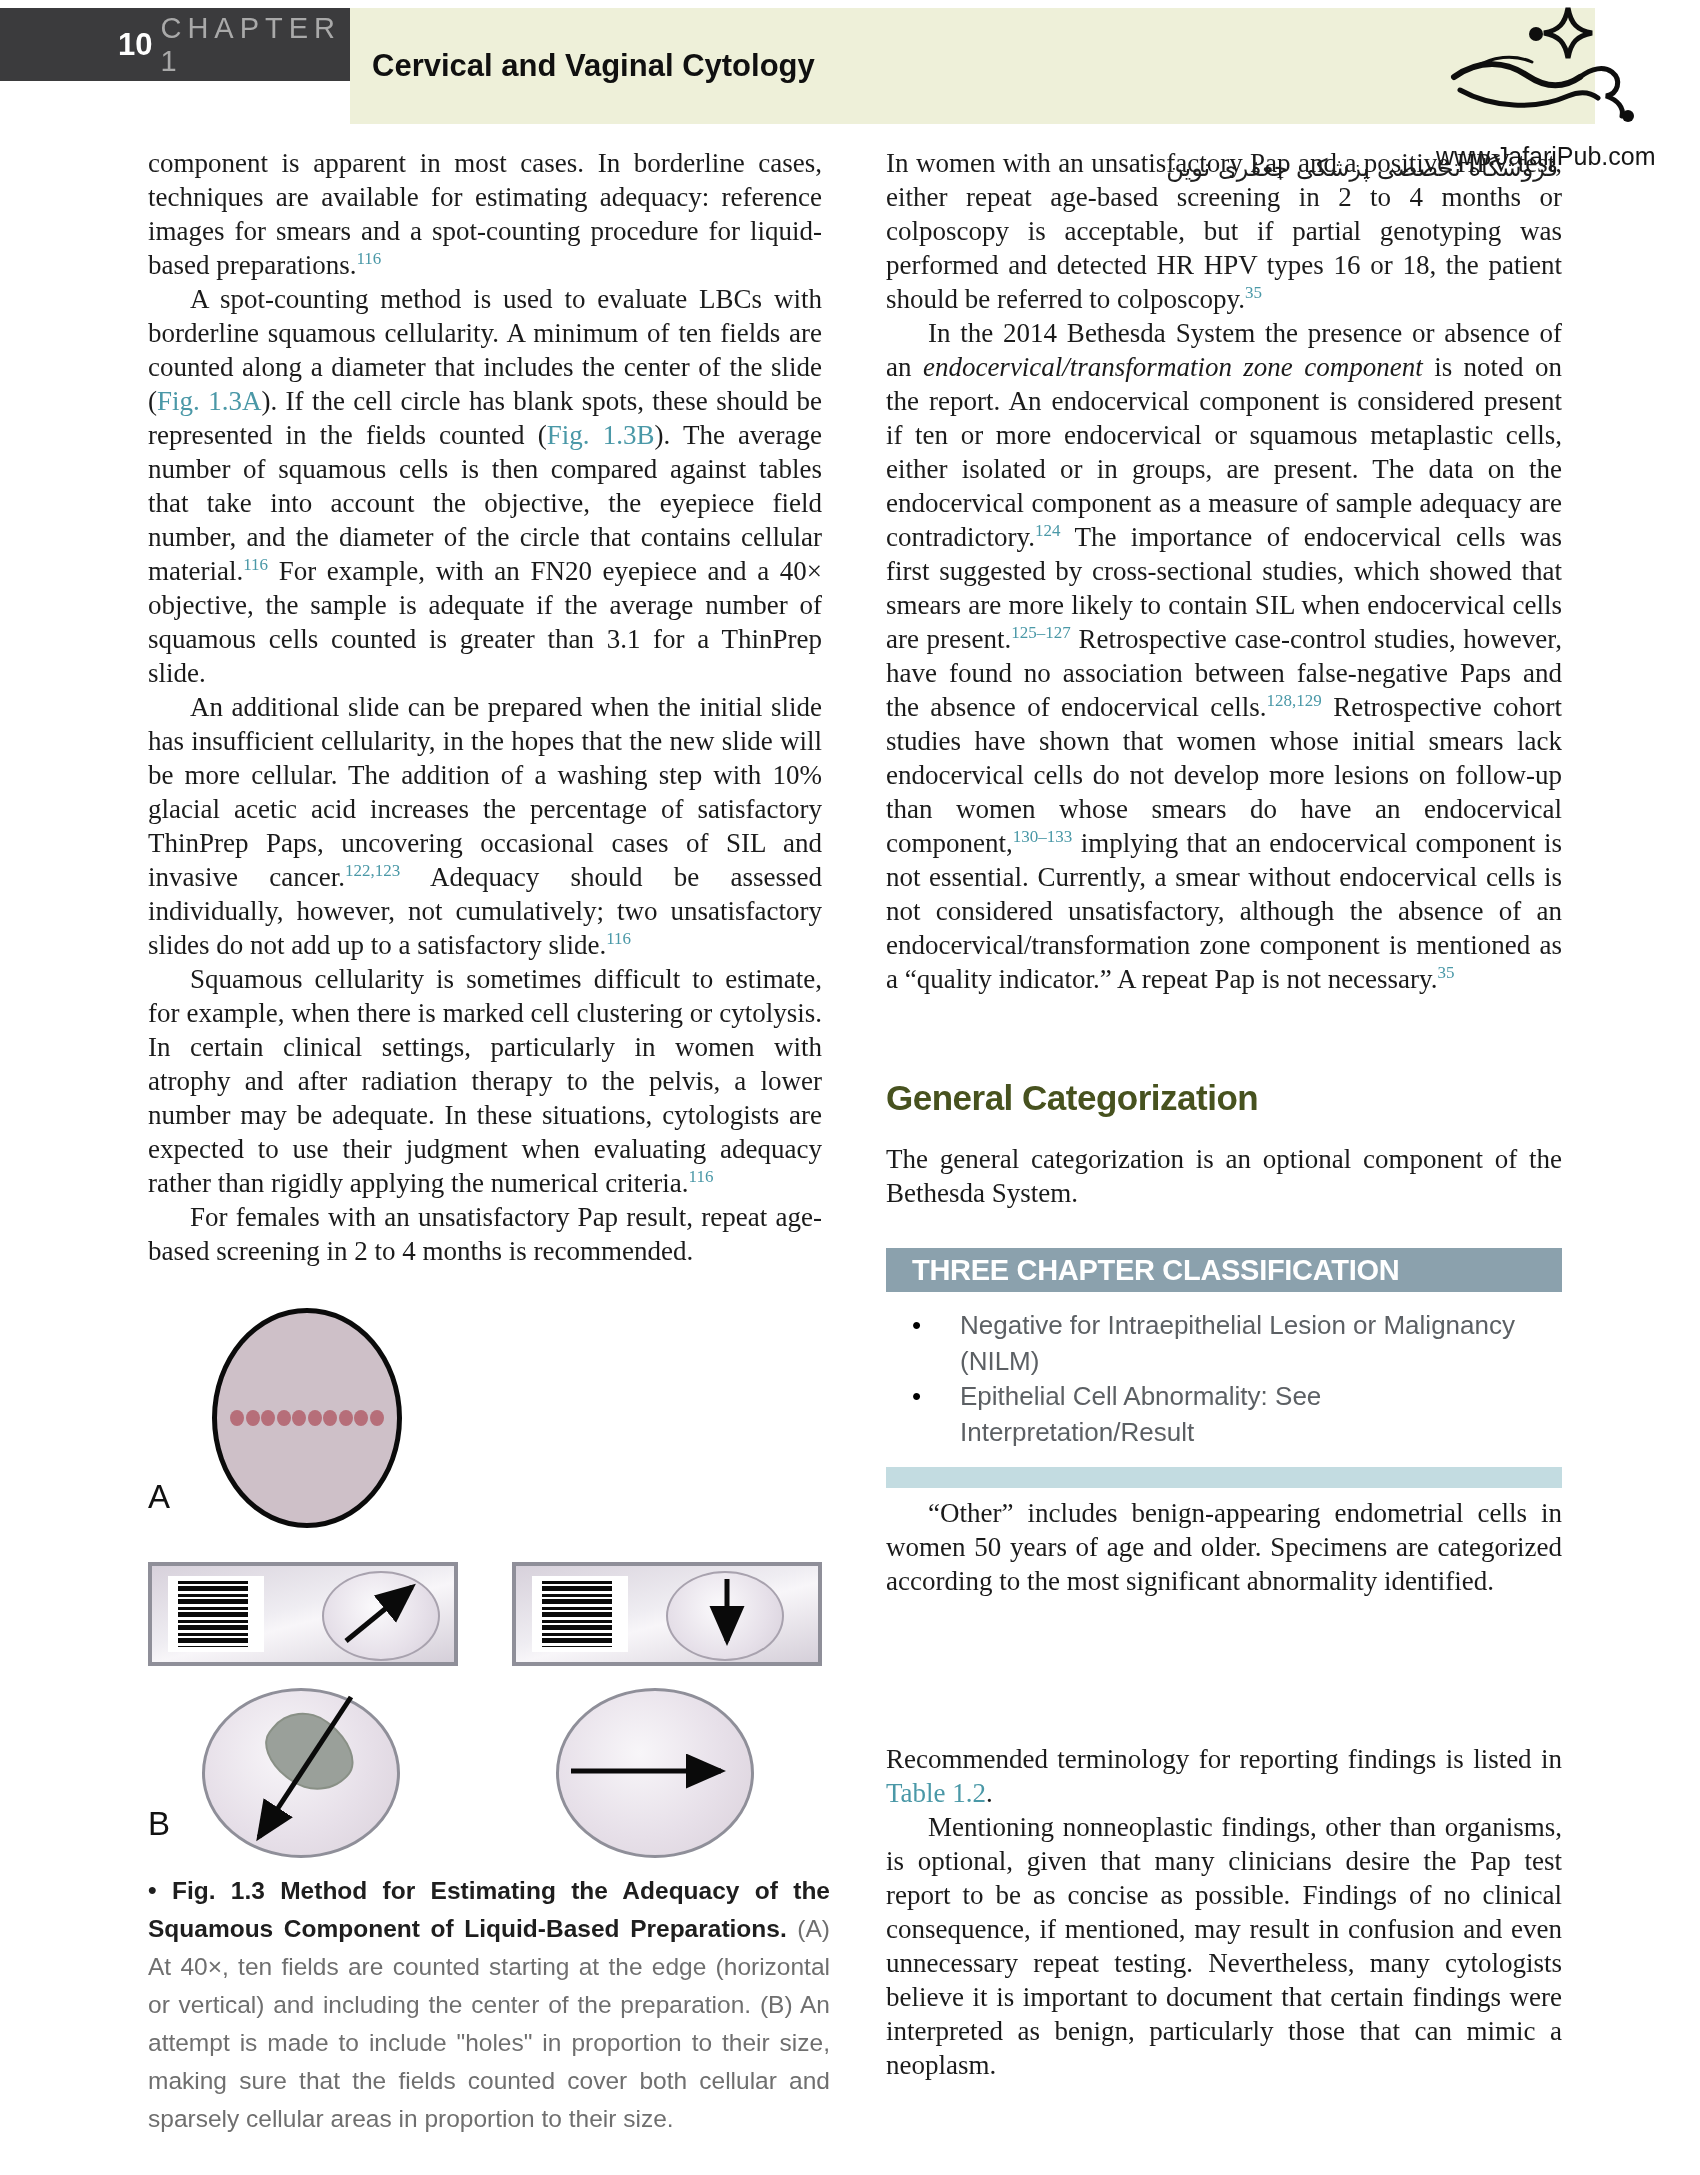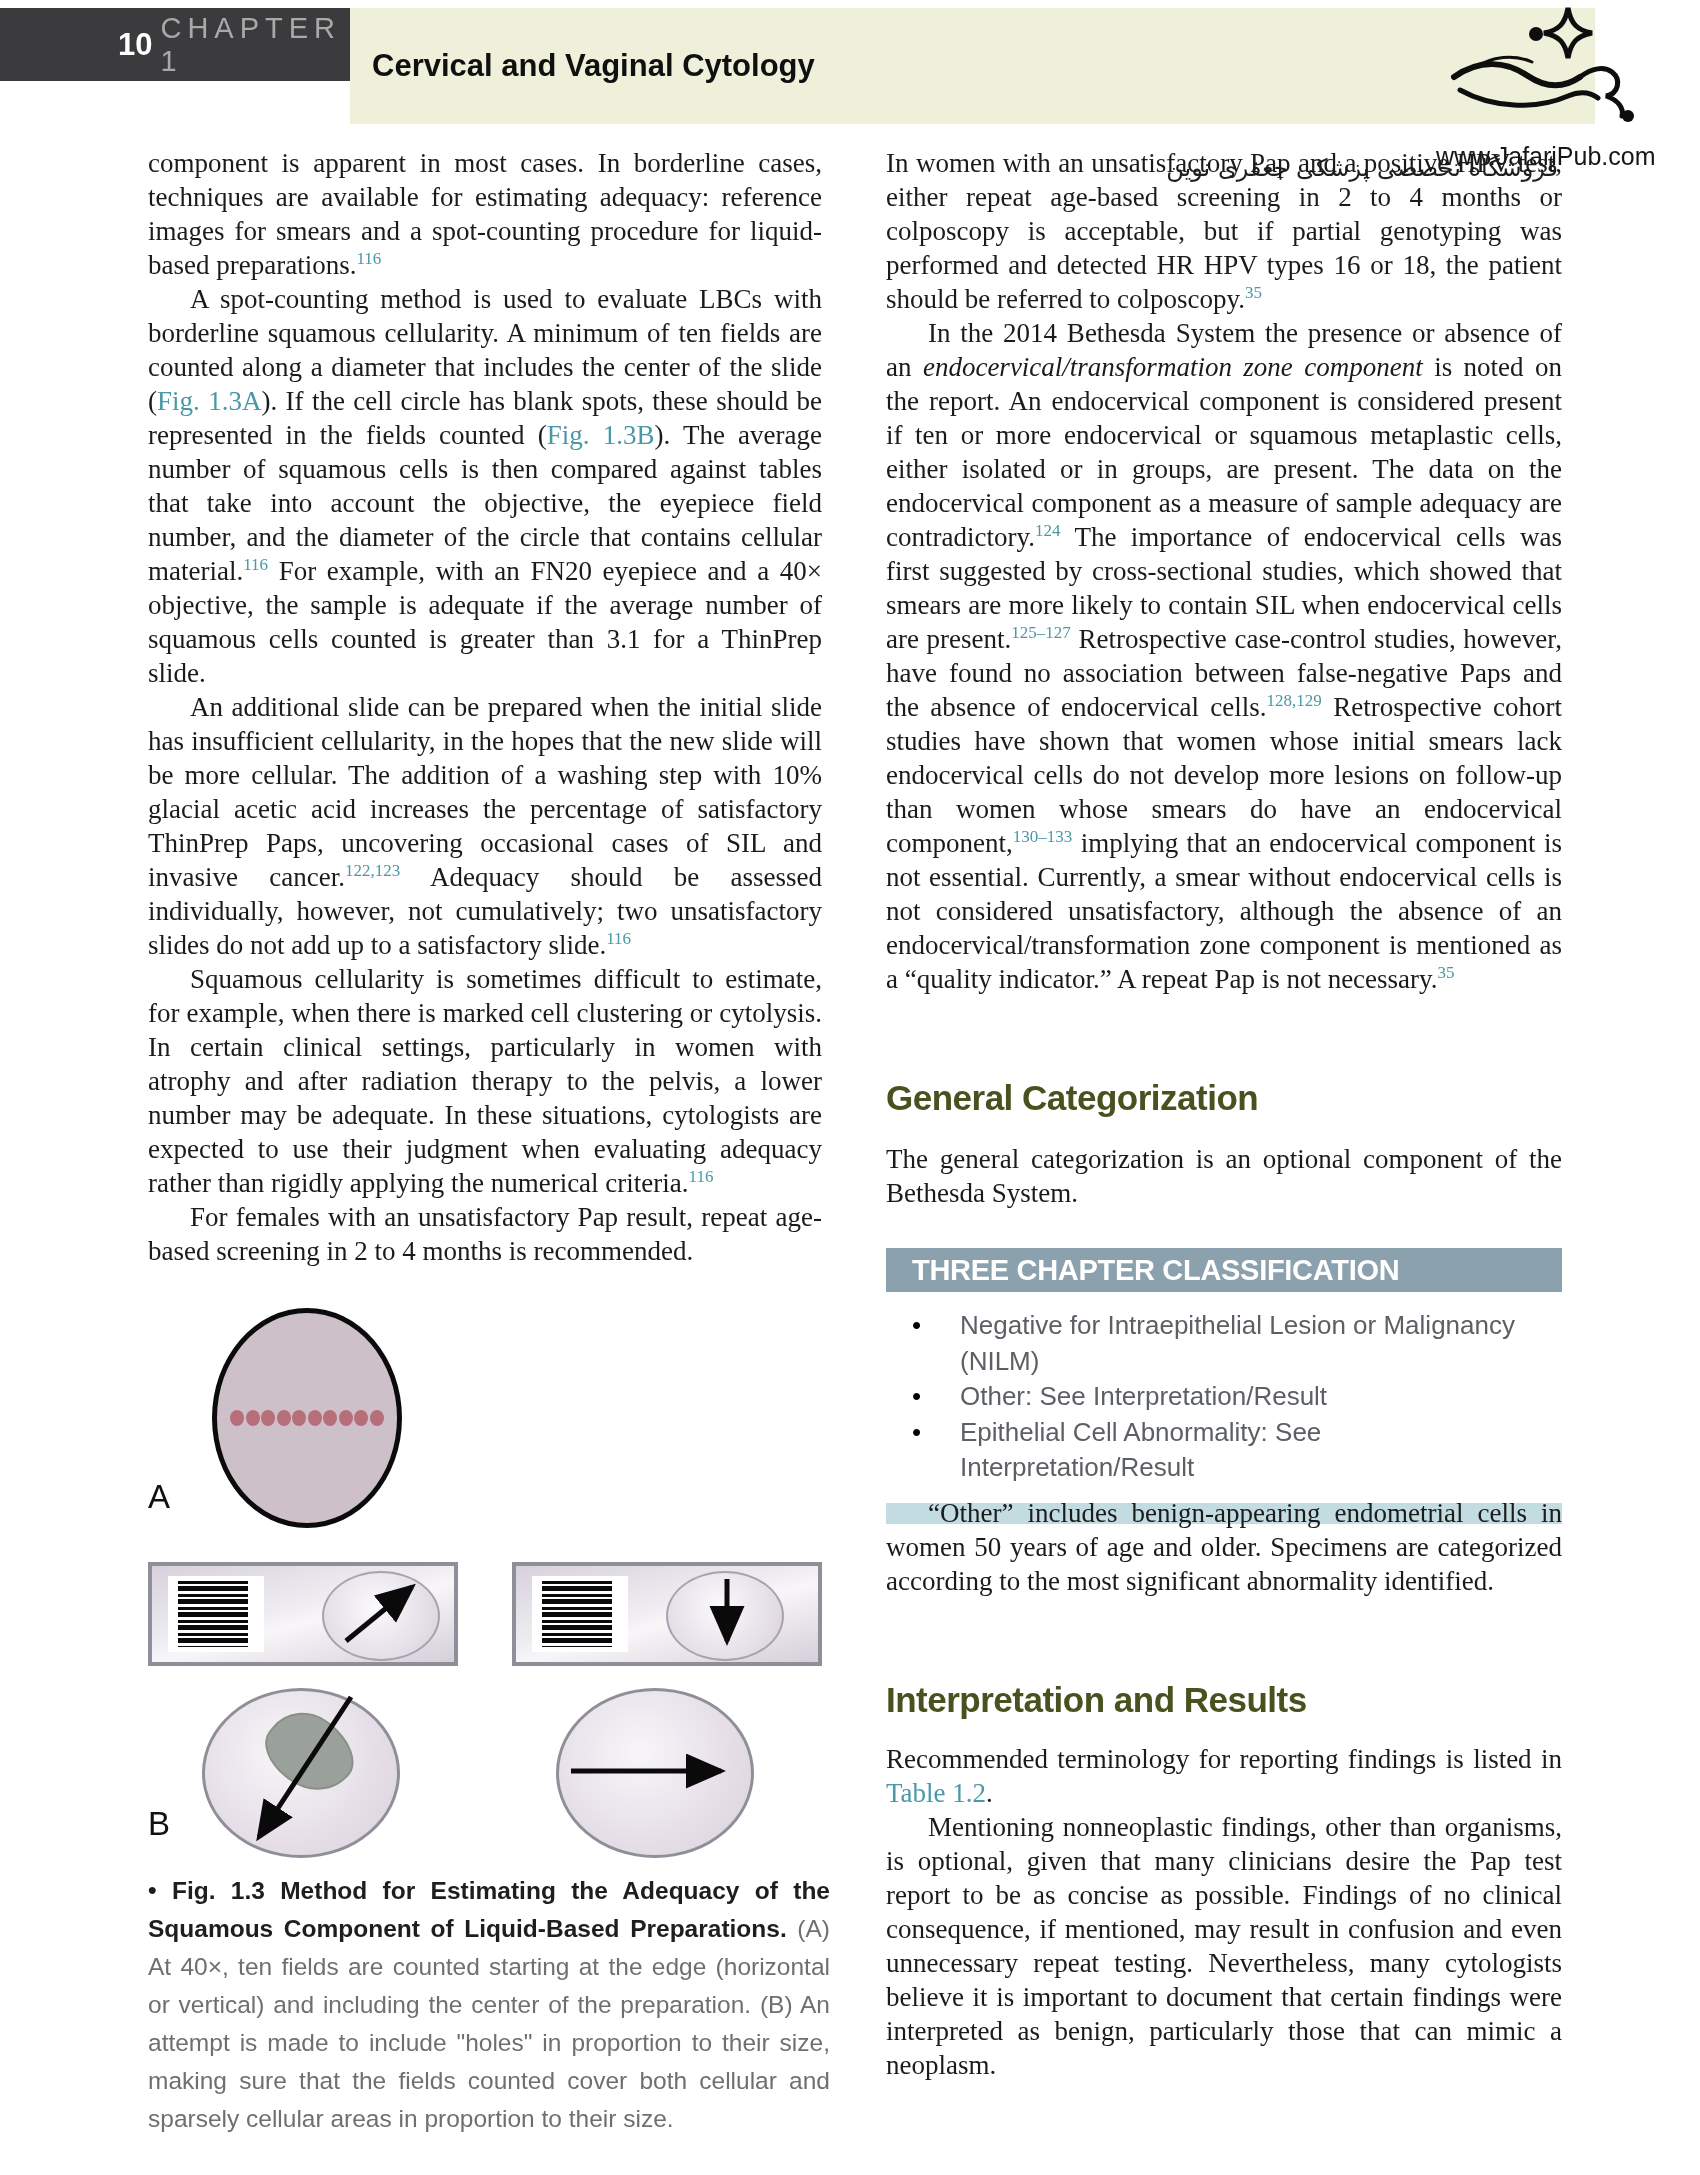--- a/index.html
+++ b/index.html
@@ -204,27 +204,25 @@
       <p class="bp ind"><span>In the 2014 Bethesda System the presence or absence of an </span><span class="it">endocervical/transformation zone component</span><span> is noted on the report. An endocervical component is considered present if ten or more endocervical or squamous metaplastic cells, either isolated or in groups, are present. The data on the endocervical component as a measure of sample adequacy are contradictory.</span><span class="sup">124</span><span> The importance of endocervical cells was first suggested by cross-sectional studies, which showed that smears are more likely to contain SIL when endocervical cells are present.</span><span class="sup">125–127</span><span> Retrospective case-control studies, however, have found no association between false-negative Paps and the absence of endocervical cells.</span><span class="sup">128,129</span><span> Retrospective cohort studies have shown that women whose initial smears lack endocervical cells do not develop more lesions on follow-up than women whose smears do have an endocervical component,</span><span class="sup">130–133</span><span> implying that an endocervical component is not essential. Currently, a smear without endocervical cells is not considered unsatisfactory, although the absence of an endocervical/transformation zone component is mentioned as a “quality indicator.” A repeat Pap is not necessary.</span><span class="sup">35</span></p>
     </section>
 
   <h2 class="olive h-general">General Categorization</h2>
   <div class="col rc-gen"><span>The general categorization is an optional component of the Bethesda System.</span></div>
 
   <div class="cat-box">
     <div class="cat-head">THREE CHAPTER CLASSIFICATION CATEGORIES</div>
     <ul class="cat-list">
         <li>Negative for Intraepithelial Lesion or Malignancy (NILM)</li>
-        <li>Other: See Interpretation/Result</li>
         <li>Epithelial Cell Abnormality: See Interpretation/Result</li>
       </ul>
     <div class="cat-foot"></div>
   </div>
 
   <div class="col rc-other ind-par"><span>“Other” includes benign-appearing endometrial cells in women 50 years of age and older. Specimens are categorized according to the most significant abnormality identified.</span></div>
 
-  <h2 class="olive h-interp">Interpretation and Results</h2>
   <section class="col rc-bottom">
       <p class="bp"><span>Recommended terminology for reporting findings is listed in </span><span class="ref">Table 1.2</span><span>.</span></p>
       <p class="bp ind"><span>Mentioning nonneoplastic findings, other than organisms, is optional, given that many clinicians desire the Pap test report to be as concise as possible. Findings of no clinical consequence, if mentioned, may result in confusion and even unnecessary repeat testing. Nevertheless, many cytologists believe it is important to document that certain findings were interpreted as benign, particularly those that can mimic a neoplasm.</span></p>
     </section>
 
 </div>
 
 </body></html>

